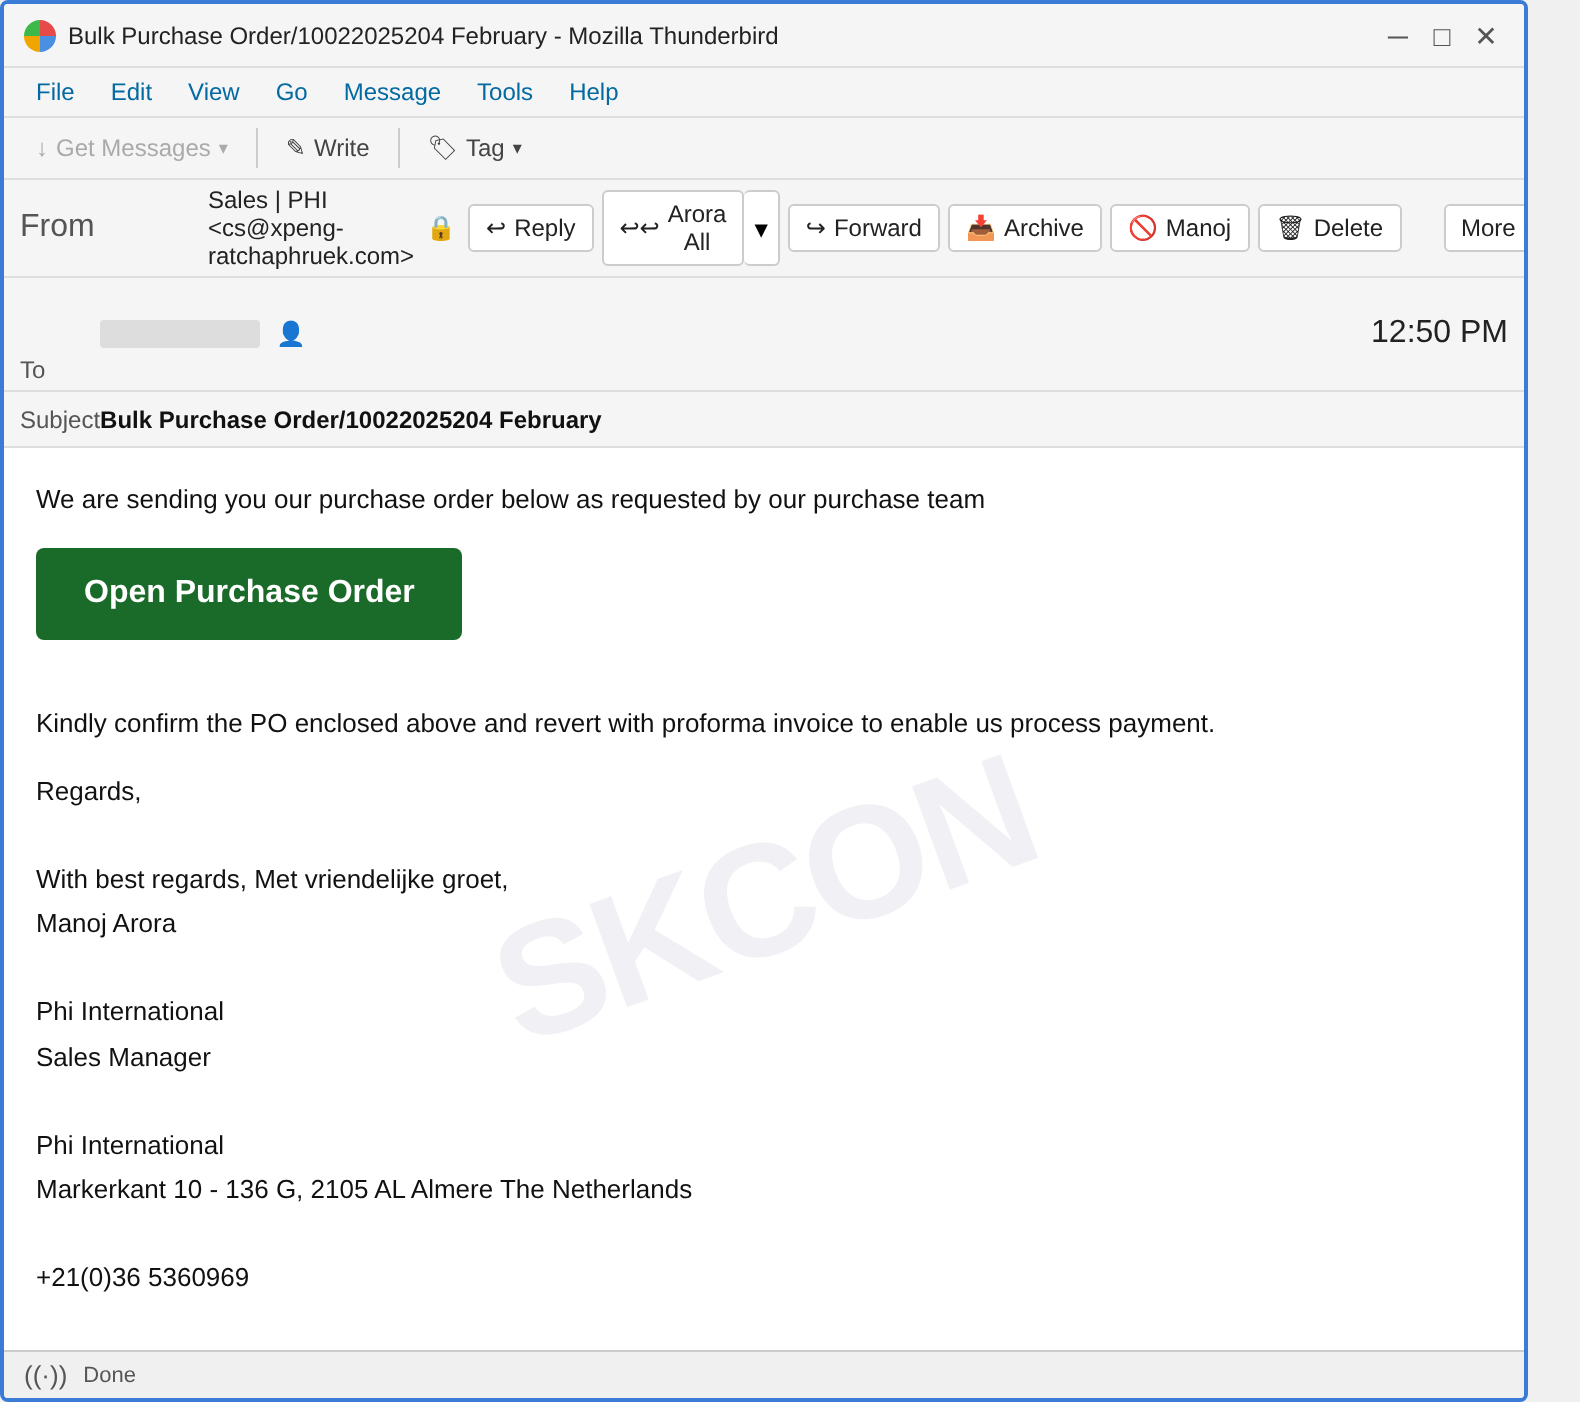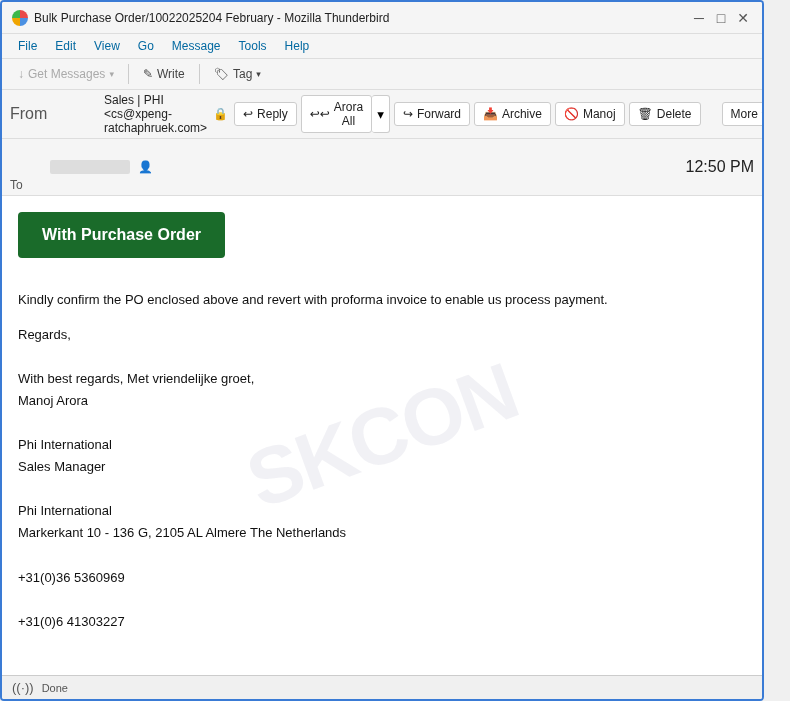--- a/index.html
+++ b/index.html
@@ -157,41 +157,46 @@
     </div>
   </div>
 
   <div class="to-row">
     <span class="to-label">To</span>
     <div class="to-value"></div>
     <span class="to-icon">👤</span>
     <span class="time-display">12:50 PM</span>
   </div>
 
+  <div class="subject-row">
+    <span class="subject-label">Subject</span>
+    <span class="subject-value">Bulk Purchase Order/10022025204 February</span>
+  </div>
 
   <div class="email-body">
     <div class="watermark">SKCON</div>
     <div class="email-content">
+      <p class="body-text">We are sending you our purchase order below as requested by our purchase team</p>
       <div style="margin-bottom:16px;">
-        <button class="cta-btn">With Purchase Order</button>
+        <button class="cta-btn">Open Purchase Order</button>
       </div>
       <p class="body-text">Kindly confirm the PO enclosed above and revert with proforma invoice to enable us process payment.</p>
       <div class="signature">
         <p>Regards,</p>
         <br>
         <p>With best regards, Met vriendelijke groet,</p>
         <p>Manoj Arora</p>
         <br>
         <p>Phi International</p>
         <p>Sales Manager</p>
         <br>
         <p>Phi International</p>
         <p>Markerkant 10 - 136 G, 2105 AL Almere The Netherlands</p>
         <br>
-        <p>+31(0)36 5360969</p>
+        <p>+21(0)36 5360969</p>
         <br>
         <p>+31(0)6 41303227</p>
         <br>
         
       </div>
     </div>
   </div>
 
   <div class="status-bar">
     <span class="status-icon">((·))</span>

